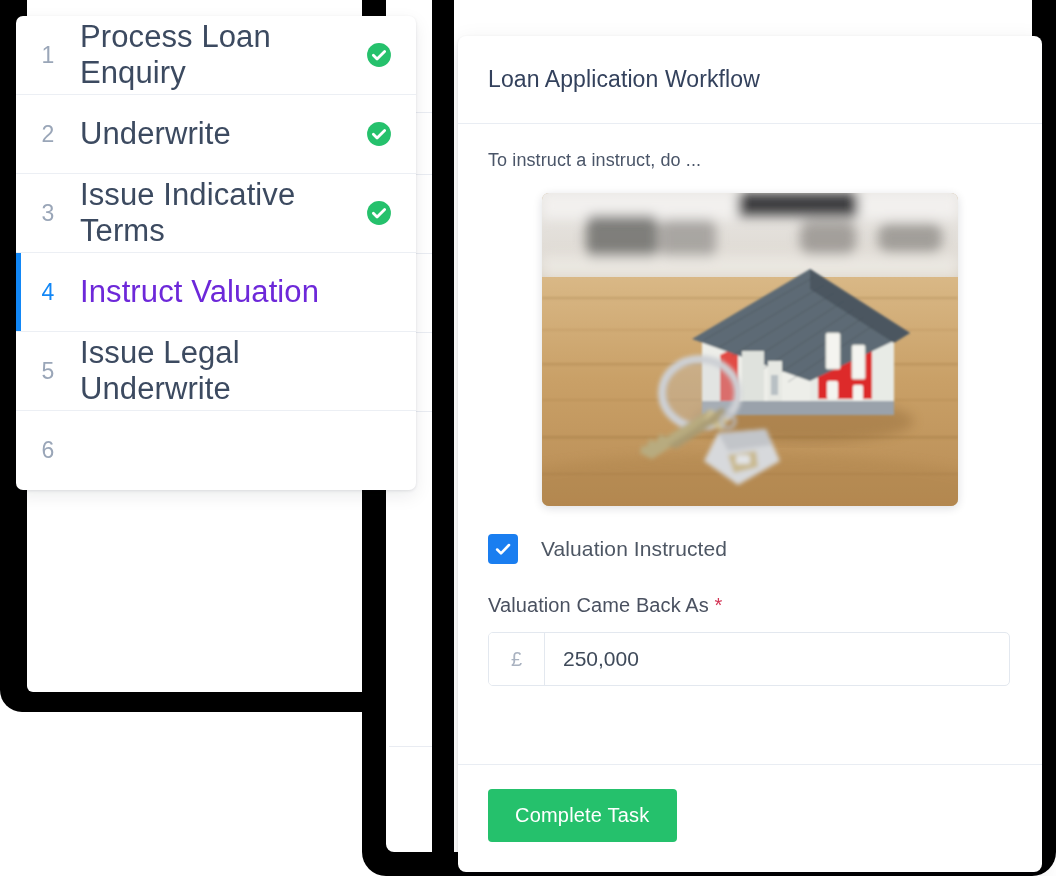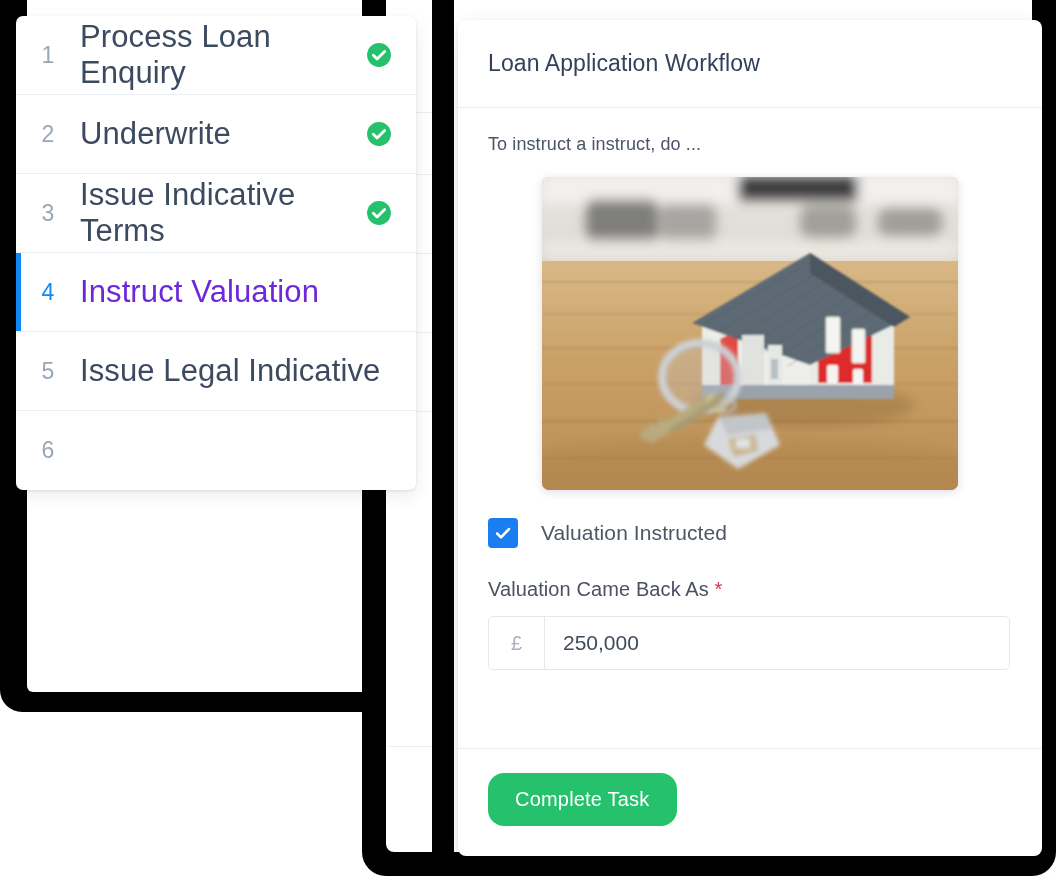--- a/index.html
+++ b/index.html
@@ -145,21 +145,21 @@
     width: 26px;
     height: 26px;
     display: none;
   }
   .step-row.is-done .step-check { display: block; }
 
   
   .task-card {
     position: absolute;
     left: 458px;
-    top: 20px;
+    top: 36px;
     width: 584px;
     height: 836px;
     background: #ffffff;
     border-radius: 8px;
     box-shadow: 0 1px 3px rgba(16,24,40,.10), 0 8px 24px rgba(16,24,40,.10);
     overflow: hidden;
     display: flex;
     flex-direction: column;
   }
 
@@ -281,21 +281,21 @@
   .complete-btn {
     display: inline-flex;
     align-items: center;
     justify-content: center;
     height: 53px;
     padding: 0 27px;
     background: #25c16c;
     color: #ffffff;
     font-size: 20px;
     border: none;
-    border-radius: 16px;
+    border-radius: 4px;
     cursor: pointer;
     font-family: "Liberation Sans", sans-serif;
     letter-spacing: .2px;
   }
 </style>
 </head>
 <body>
 
 <div id="stage">
 
@@ -358,21 +358,21 @@
     <div class="step-row is-active">
       <span class="step-active-bar"></span>
       <span class="step-num">4</span>
       <span class="step-label">Instruct Valuation</span>
 
     </div>
 
     <div class="step-row">
 
       <span class="step-num">5</span>
-      <span class="step-label">Issue Legal Indicative</span>
+      <span class="step-label">Issue Legal Underwrite</span>
 
     </div>
 
     <div class="step-row">
 
       <span class="step-num">6</span>
 
     </div>
 
   </div>

